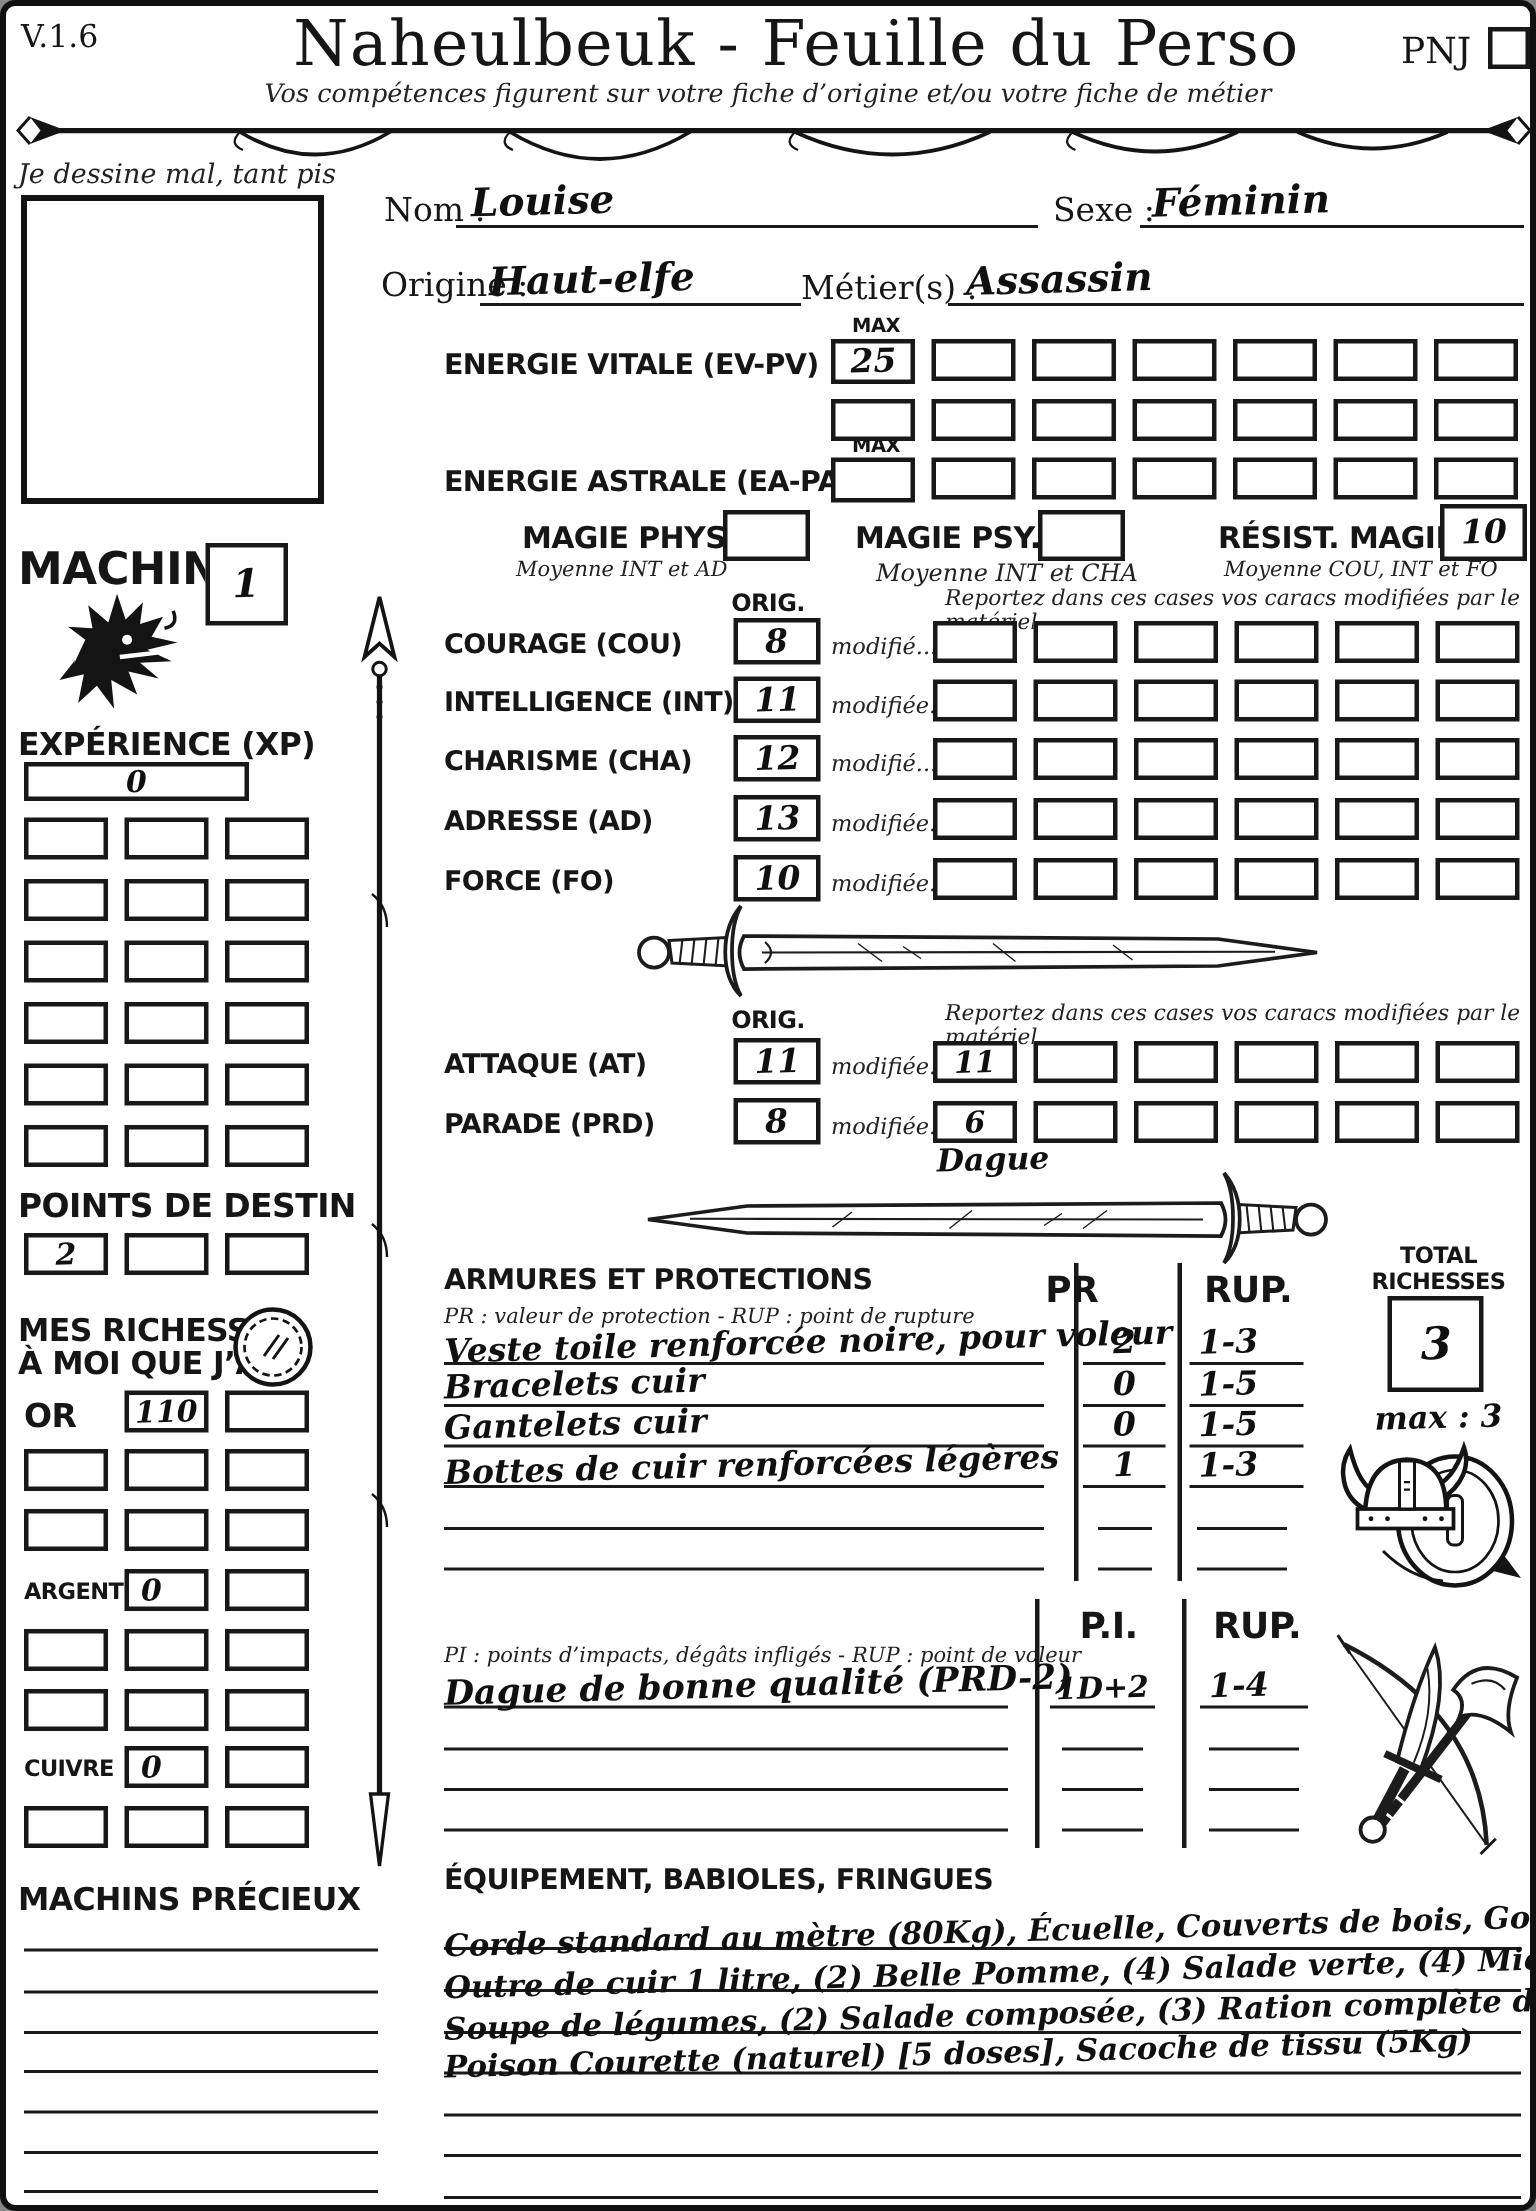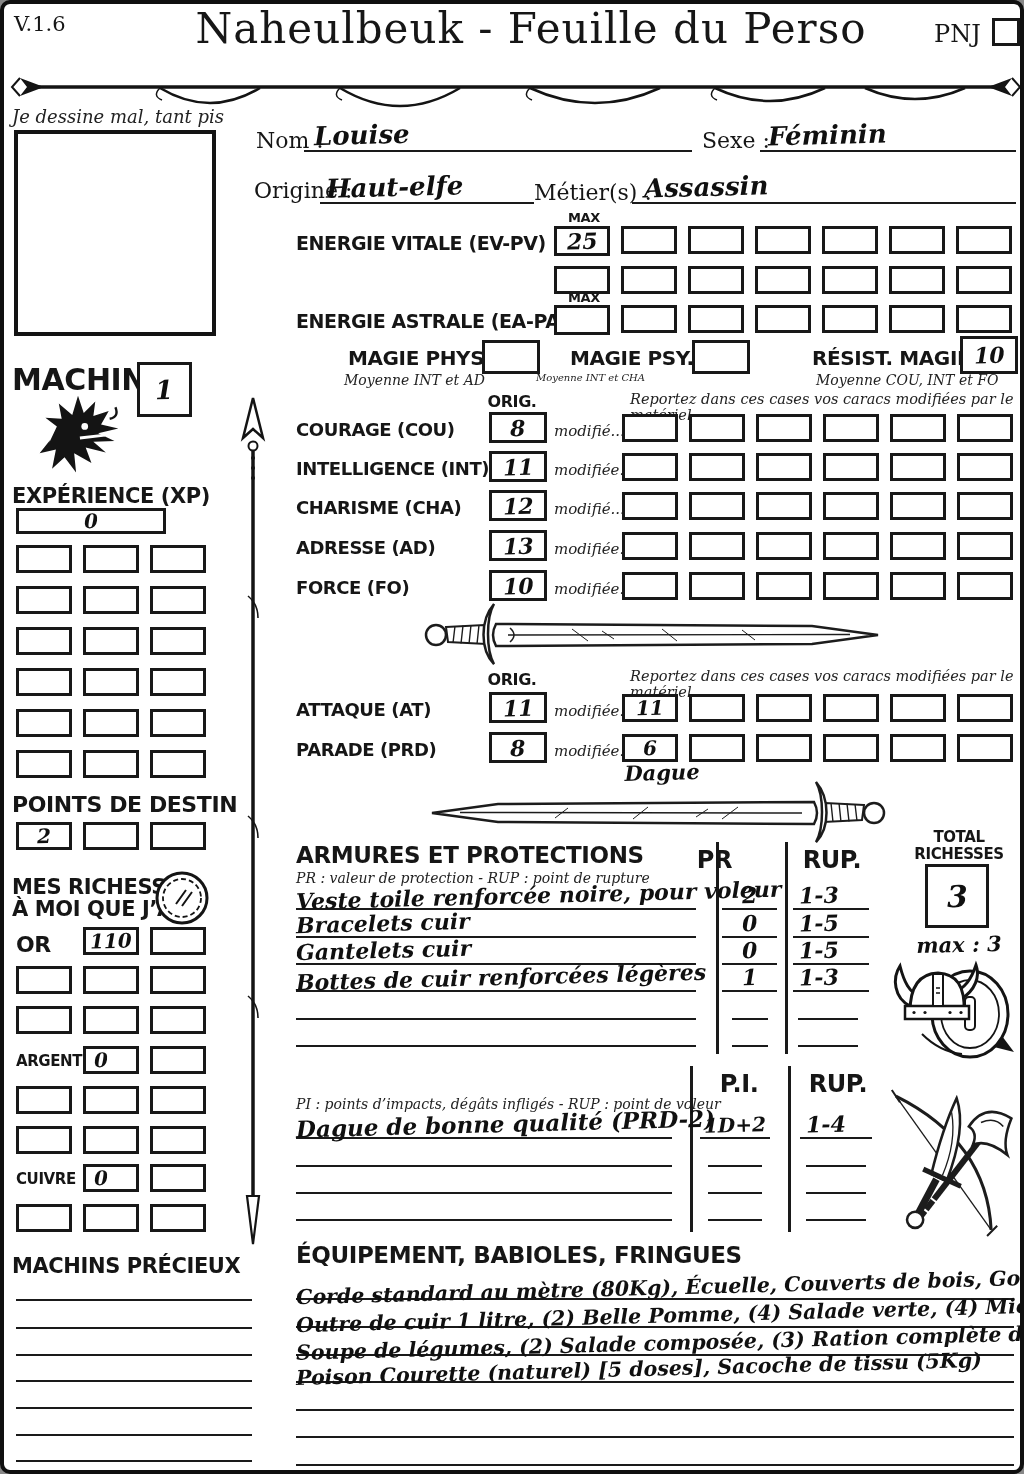--- a/index.html
+++ b/index.html
@@ -18,32 +18,33 @@
   .brow{display:flex;gap:11px;}
   .uline{border-bottom:2.5px solid #1a1a1a;box-sizing:border-box;display:flex;align-items:flex-end;}
   .vline{position:absolute;width:2.5px;background:#1a1a1a;}
   .ctr{text-align:center;justify-content:center;}
   .statrow{left:0;width:1024px;height:34px;}
   .statrow .slabel{position:absolute;left:292px;top:7px;font-size:18px;}
   .statrow .origbox{position:absolute;left:485px;top:0;width:58px;height:31px;}
   .statrow .modlbl{position:absolute;left:550px;top:10px;font-size:15px;}
   .statrow .mods{position:absolute;left:618px;top:2px;display:flex;gap:11px;}
   .h26{font-size:26px;} .h22{font-size:22px;} .h20{font-size:20px;}
-  .sectitle{font-size:23px;text-align:center;} .secnote{font-size:14px;}
+  .sectitle{font-size:19px;text-align:center;} .secnote{font-size:14px;}
   svg{display:block;}
 </style>
 </head>
 <body>
 
 <div class="sheet">
 
   <div class="abs serif" style="left:10px;top:8px;font-size:21px;">V.1.6</div>
   <div class="abs serif" style="left:0;right:0;top:0;text-align:center;font-size:42px;font-weight:400;letter-spacing:1px;margin-left:38px;">Naheulbeuk - Feuille du Perso</div>
   <div class="abs serif" style="left:930px;top:16px;font-size:24px;">PNJ</div>
   <div class="abs box" style="left:988px;top:14px;width:28px;height:28px;"></div>
+  <div class="abs ital" style="left:0;right:0;top:49px;text-align:center;font-size:17px;">Vos compétences figurent sur votre fiche d’origine et/ou votre fiche de métier</div>
 
   <div class="abs" style="left:6px;top:70px;">
     <svg width="1012" height="38" viewBox="0 0 1012 38">
       <path d="M26,13 L986,13" stroke="#141414" stroke-width="3.5" fill="none"></path>
       <path d="M34,13 L10,4 L17,13 L10,22 Z" fill="#141414"></path>
         <path d="M10,4 L2,13 L10,22" stroke="#141414" stroke-width="2" fill="none"></path>
       <path d="M978,13 L1002,4 L995,13 L1002,22 Z" fill="#141414"></path>
         <path d="M1002,4 L1010,13 L1002,22" stroke="#141414" stroke-width="2" fill="none"></path>
       <path d="M150,14 Q200,44 250,14 M330,14 Q390,50 450,14 M520,14 Q585,44 650,14 M705,14 Q760,40 815,14 M855,14 Q905,36 955,14" stroke="#141414" stroke-width="2.5" fill="none"></path>
       <path d="M150,14 q-8,8 2,12 M330,14 q-8,8 2,12 M520,14 q-8,8 2,12 M705,14 q-8,8 2,12" stroke="#141414" stroke-width="1.5" fill="none"></path>
@@ -239,21 +240,21 @@
 
   <div class="abs blbl" style="left:344px;top:342px;font-size:20px;">MAGIE PHYS.</div>
   <div class="abs box" style="left:478px;top:336px;width:58px;height:34px;">
       <span class="hand h20"></span>
     </div>
   <div class="abs ital" style="left:340px;top:368px;font-size:14px;">Moyenne INT et AD</div>
   <div class="abs blbl" style="left:566px;top:342px;font-size:20px;">MAGIE PSY.</div>
   <div class="abs box" style="left:688px;top:336px;width:58px;height:34px;">
       <span class="hand h20"></span>
     </div>
-  <div class="abs ital" style="left:532px;top:368px;font-size:10px;">Moyenne INT et CHA</div>
+  <div class="abs ital" style="left:580px;top:368px;font-size:16px;">Moyenne INT et CHA</div>
   <div class="abs blbl" style="left:808px;top:342px;font-size:20px;">RÉSIST. MAGIE</div>
   <div class="abs box" style="left:956px;top:332px;width:58px;height:38px;">
       <span class="hand h22">10</span>
     </div>
   <div class="abs ital" style="left:812px;top:368px;font-size:14px;">Moyenne COU, INT et FO</div>
 
   <div class="abs blbl ctr" style="left:478px;top:388px;width:60px;font-size:16px;">ORIG.</div>
   <div class="abs ital" style="left:626px;top:387px;font-size:14.5px;">Reportez dans ces cases vos caracs modifiées par le matériel</div>
 
   <div class="abs statrow" style="top:408px;">

